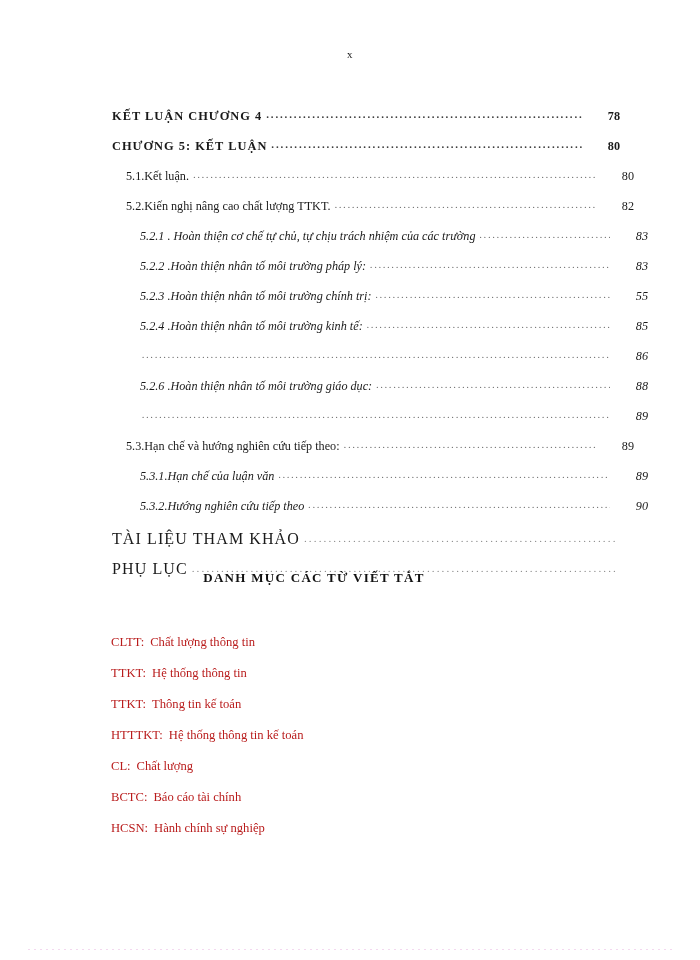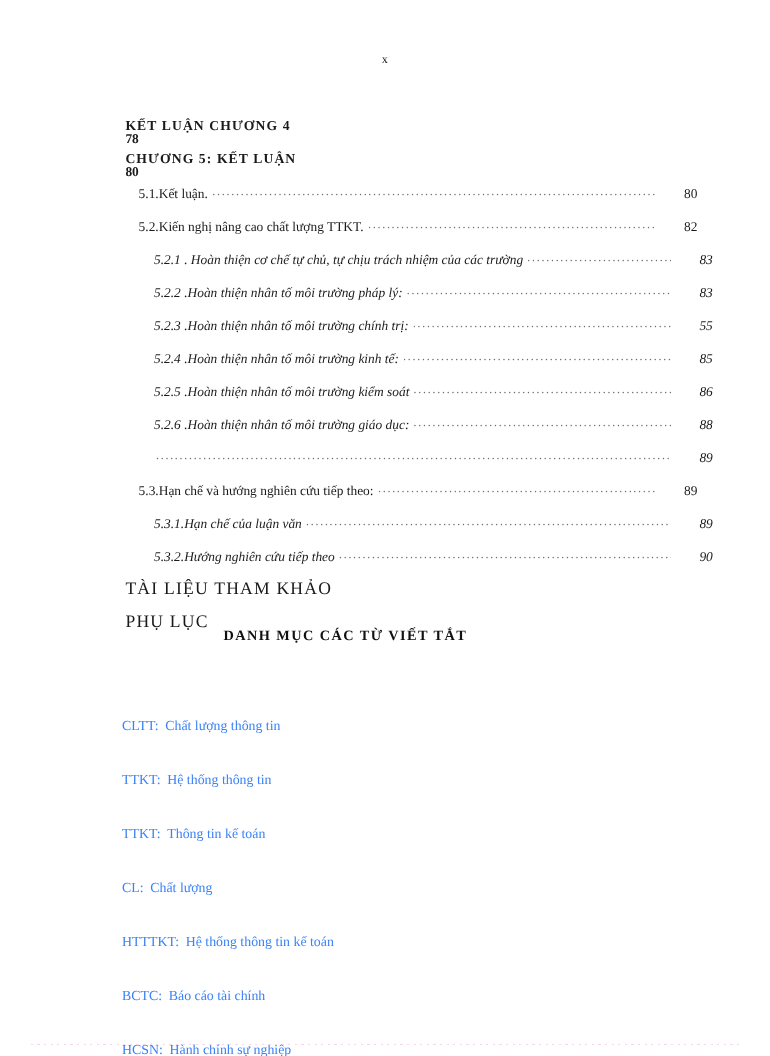--- a/index.html
+++ b/index.html
@@ -83,21 +83,20 @@
     text-align: right;
     font-size: 12.2px;
     color: #1a1a1a;
   }
 
   
   .toc-row.lv0 {
     font-weight: bold;
     font-size: 12.4px;
     letter-spacing: 1.0px;
-    flex-direction: column;
   }
   .toc-row.lv0 .pageno {
     font-weight: bold;
     letter-spacing: 0;
   }
   .toc-row.lv0 .leader::after {
     color: #3a3a3a;
     letter-spacing: -0.45px;
   }
 
@@ -135,25 +134,24 @@
     position: absolute;
     top: 636px;
     left: 111px;
     width: 460px;
   }
 
   .abbr-row {
     height: 31px;
     font-size: 12.6px;
     line-height: 1;
-    color: #3b82f6;
+    color: #b91c1c;
     white-space: nowrap;
     display: flex;
     align-items: baseline;
-    margin-top: 18px;
   }
 
   .abbr-row .term {
     flex: 0 0 auto;
   }
   .abbr-row .definition {
     flex: 0 0 auto;
     padding-left: 6px;
   }
 
@@ -215,21 +213,20 @@
         <span class="label">5.2.3 .Hoàn thiện nhân tố môi trường chính trị:</span>
         <span class="leader"></span>
         <span class="pageno">55</span>
       </div>
       <div class="toc-row lv2">
         <span class="label">5.2.4 .Hoàn thiện nhân tố môi trường kinh tế:</span>
         <span class="leader"></span>
         <span class="pageno">85</span>
       </div>
       <div class="toc-row lv2">
-        <span class="label">5.2.5 .Hoàn thiện nhân tố môi trường kiểm soát</span>
         <span class="leader"></span>
         <span class="pageno">86</span>
       </div>
       <div class="toc-row lv2">
         <span class="label">5.2.6 .Hoàn thiện nhân tố môi trường giáo dục:</span>
         <span class="leader"></span>
         <span class="pageno">88</span>
       </div>
       <div class="toc-row lv2">
         <span class="leader"></span>
@@ -271,28 +268,28 @@
       </div>
       <div class="abbr-row">
         <span class="term">TTKT:</span>
         <span class="definition">Hệ thống thông tin</span>
       </div>
       <div class="abbr-row">
         <span class="term">TTKT:</span>
         <span class="definition">Thông tin kế toán</span>
       </div>
       <div class="abbr-row">
+        <span class="term">HTTTKT:</span>
+        <span class="definition">Hệ thống thông tin kế toán</span>
+      </div>
+      <div class="abbr-row">
         <span class="term">CL:</span>
         <span class="definition">Chất lượng</span>
       </div>
       <div class="abbr-row">
-        <span class="term">HTTTKT:</span>
-        <span class="definition">Hệ thống thông tin kế toán</span>
-      </div>
-      <div class="abbr-row">
         <span class="term">BCTC:</span>
         <span class="definition">Báo cáo tài chính</span>
       </div>
       <div class="abbr-row">
         <span class="term">HCSN:</span>
         <span class="definition">Hành chính sự nghiệp</span>
       </div>
     </div>
 
   <div class="bottom-rule"></div>

